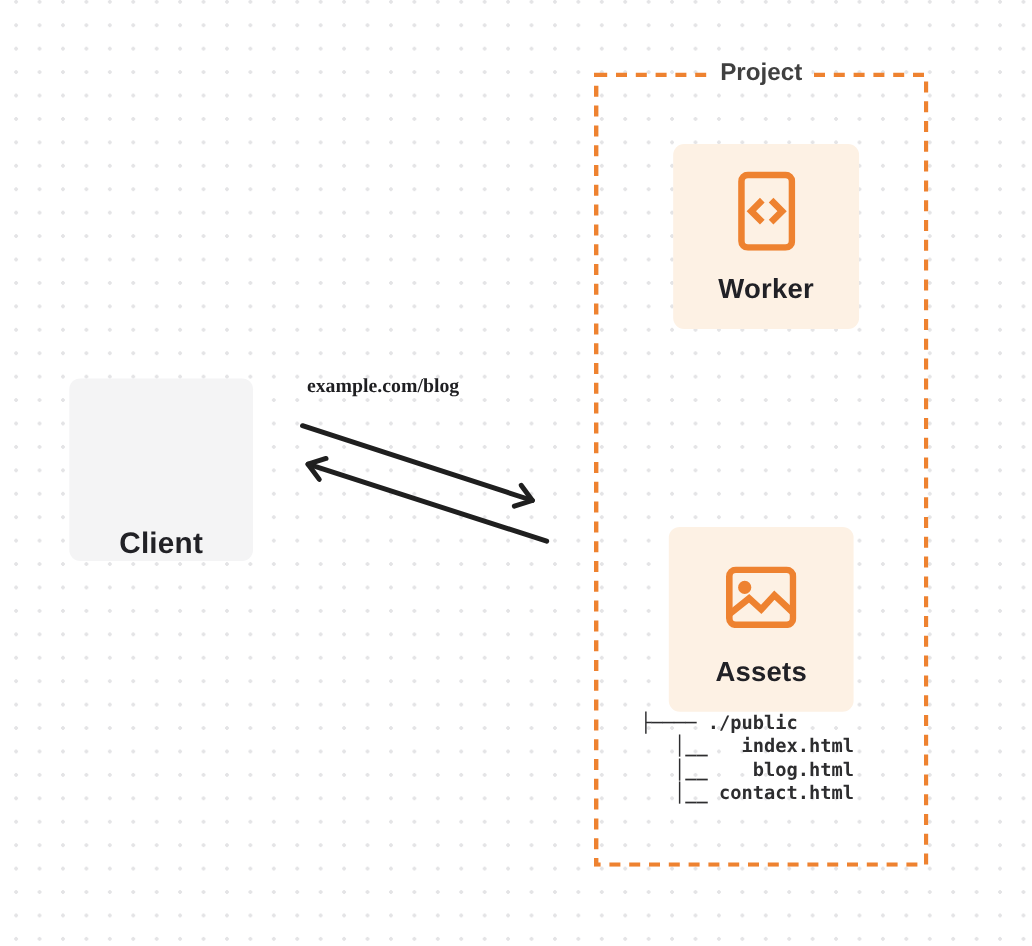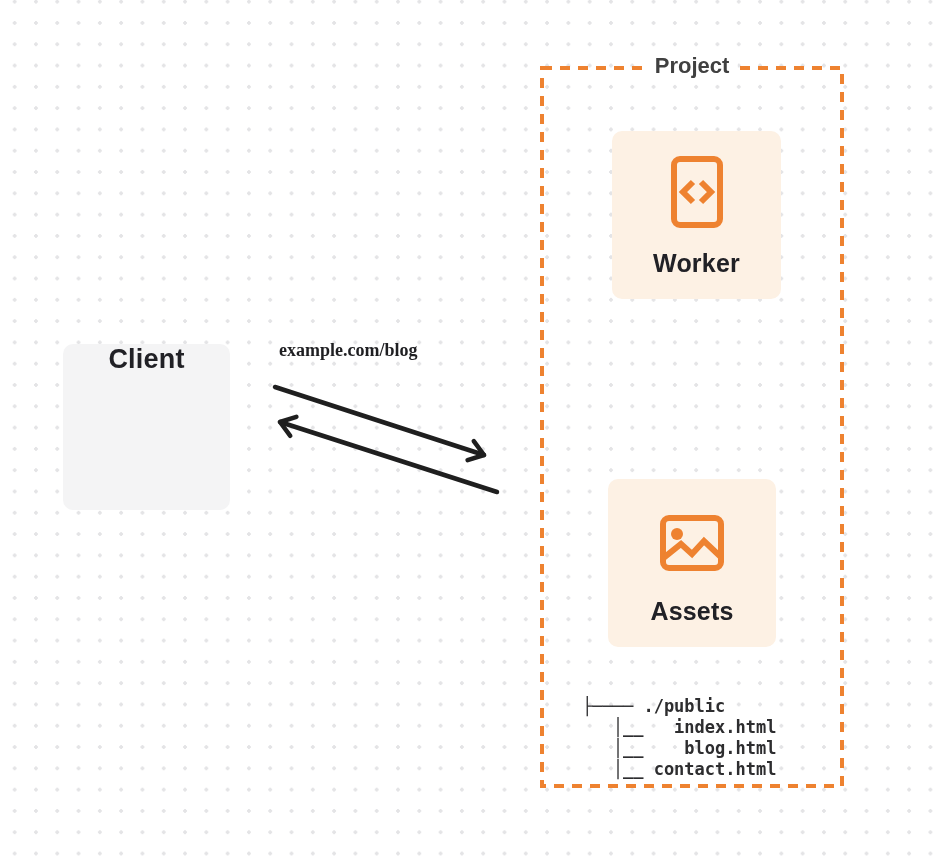--- a/index.html
+++ b/index.html
@@ -26,21 +26,21 @@
   }
 
   
   .client-card {
     position: absolute;
     left: 63px; top: 344px;
     width: 167px; height: 166px;
     background: #f4f4f5;
     border-radius: 10px;
     display: flex;
-    align-items: flex-start;
+    align-items: flex-end;
     justify-content: center;
   }
   .card-label {
     font-size: 27px;
     font-weight: 700;
     color: #212126;
     letter-spacing: 0.2px;
   }
 
   
@@ -102,21 +102,20 @@
   
   .file-tree {
     position: absolute;
     left: 42px; top: 582px;
     font-family: "DejaVu Sans Mono", "Liberation Mono", monospace;
     font-size: 17px;
     font-weight: 600;
     line-height: 21px;
     color: #2d2d2f;
     white-space: pre;
-    margin-top: 48px;
   }
 </style>
 </head>
 <body>
 
 <div class="stage">
 
   <svg class="arrows-layer" width="938" height="860" viewBox="0 0 938 860" xmlns="http://www.w3.org/2000/svg">
     <defs>
       <marker id="arrowhead" markerUnits="userSpaceOnUse" markerWidth="44" markerHeight="44" viewBox="-22 -22 44 44" refX="0" refY="0" orient="auto">

